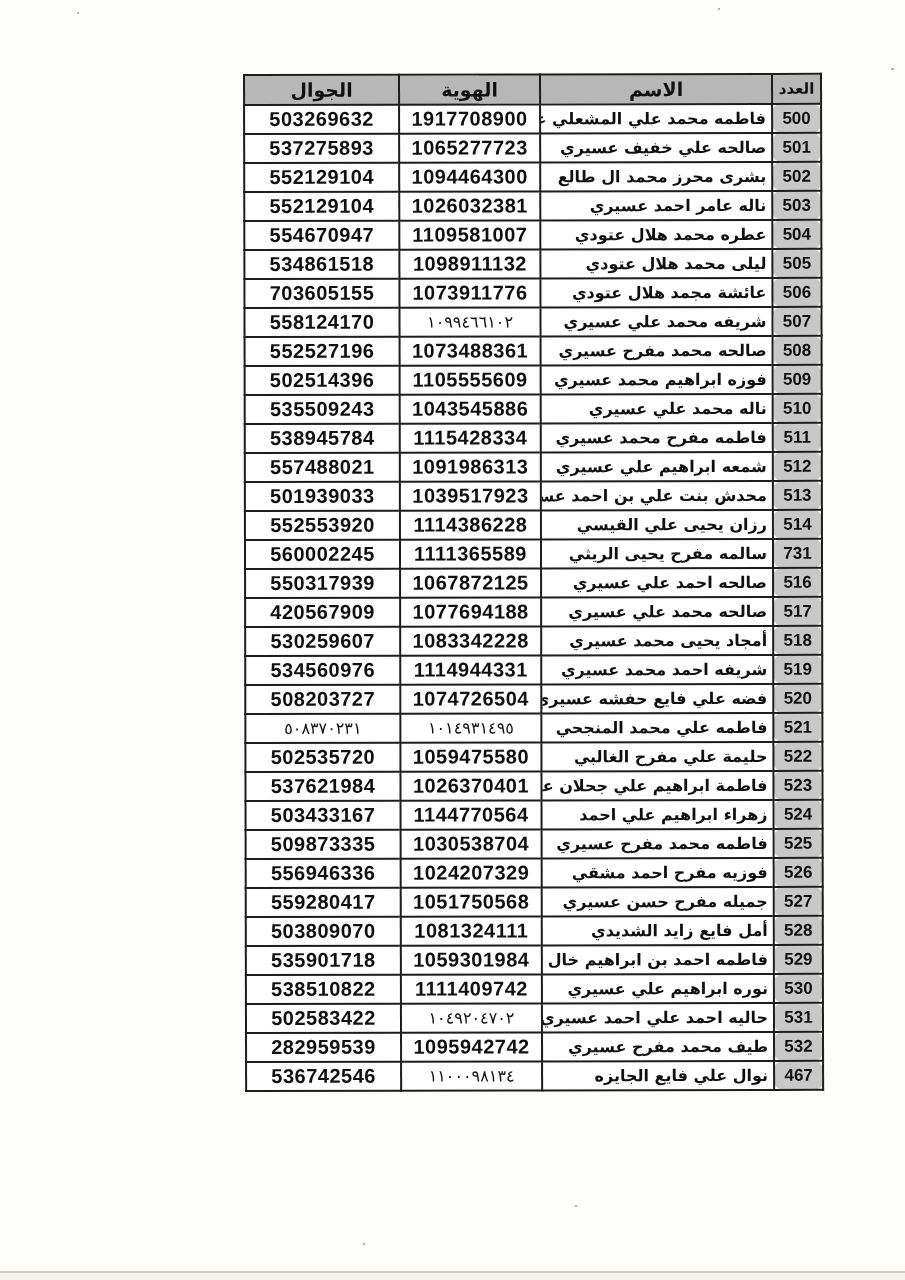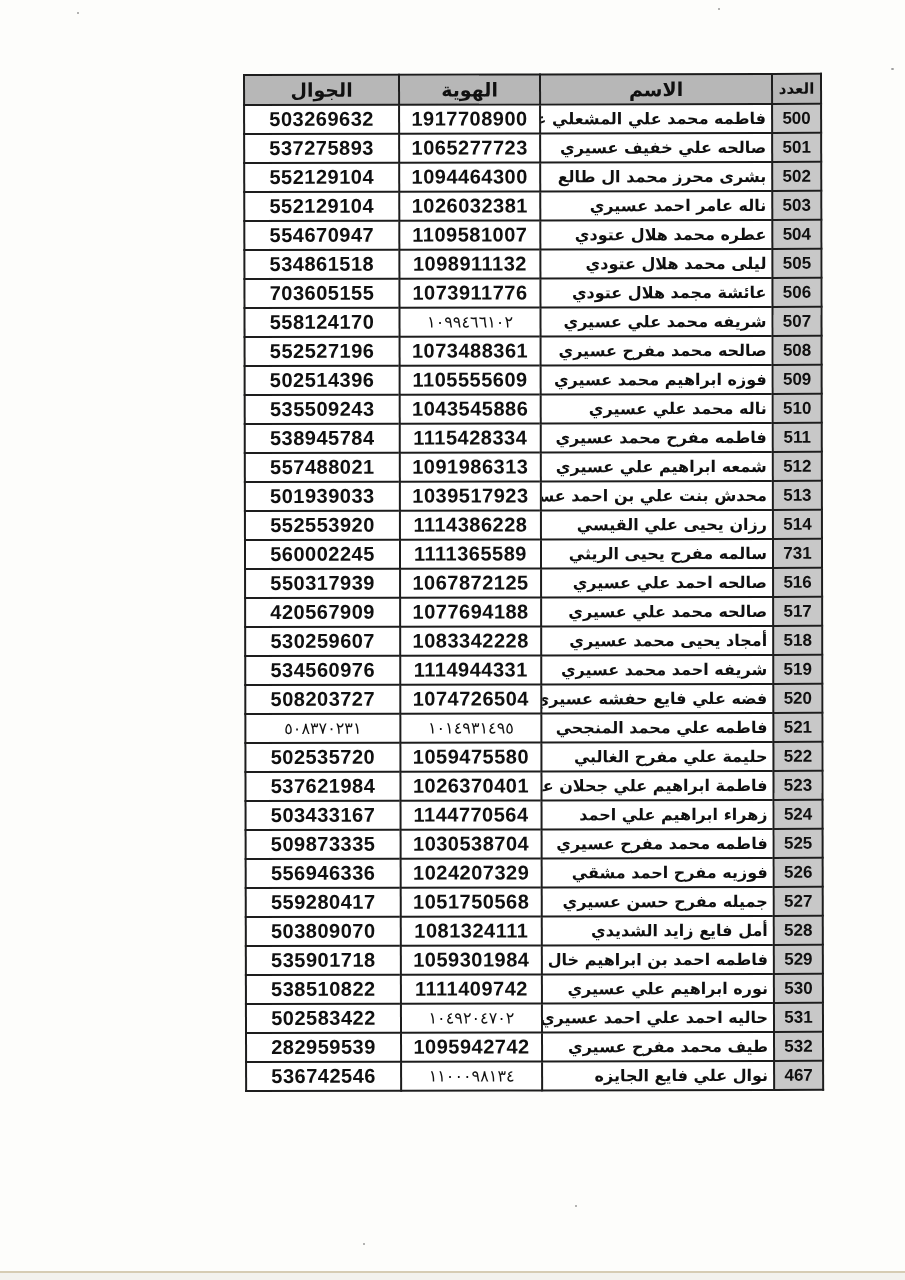--- a/index.html
+++ b/index.html
@@ -28,20 +28,21 @@
   thead th{
     background:var(--header-bg);height:28px;
     font-weight:bold;font-size:19px;color:var(--ink);
     text-align:center;vertical-align:middle;
   }
   thead th.count-h{font-size:15px;}
   tbody td{height:27px;vertical-align:middle;}
   td.count{
     background:var(--count-bg);text-align:center;font-weight:bold;font-size:17px;
     font-family:"Liberation Sans","DejaVu Sans",sans-serif;
+    border-radius:9px;
   }
   td.name{
     text-align:right;padding-right:5px;padding-left:2px;
     font-weight:bold;font-size:16px;
   }
   td.num{
     text-align:center;font-weight:bold;font-size:20px;letter-spacing:.5px;
     font-family:"Liberation Sans","DejaVu Sans",sans-serif;
   }
   td.num.ar-digits{

